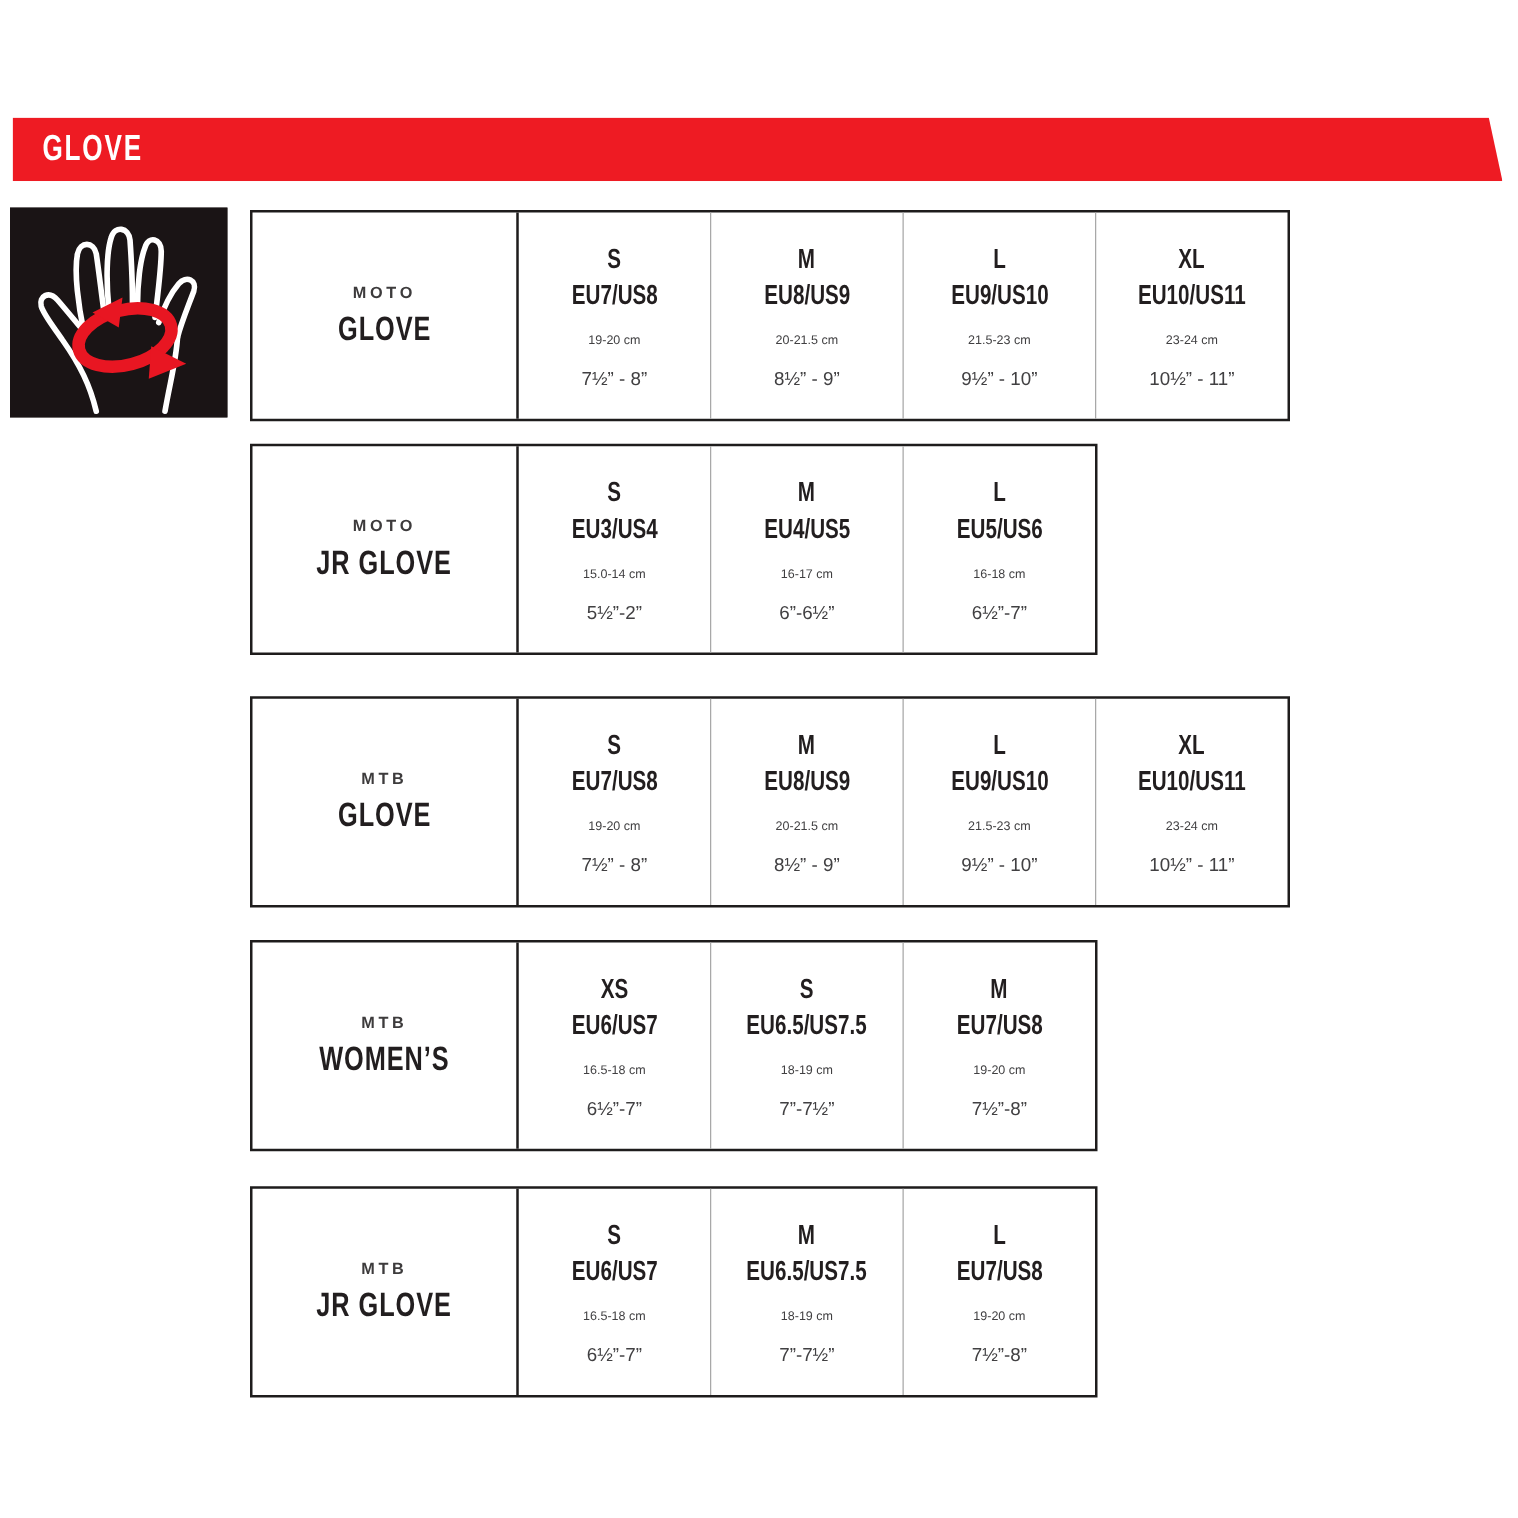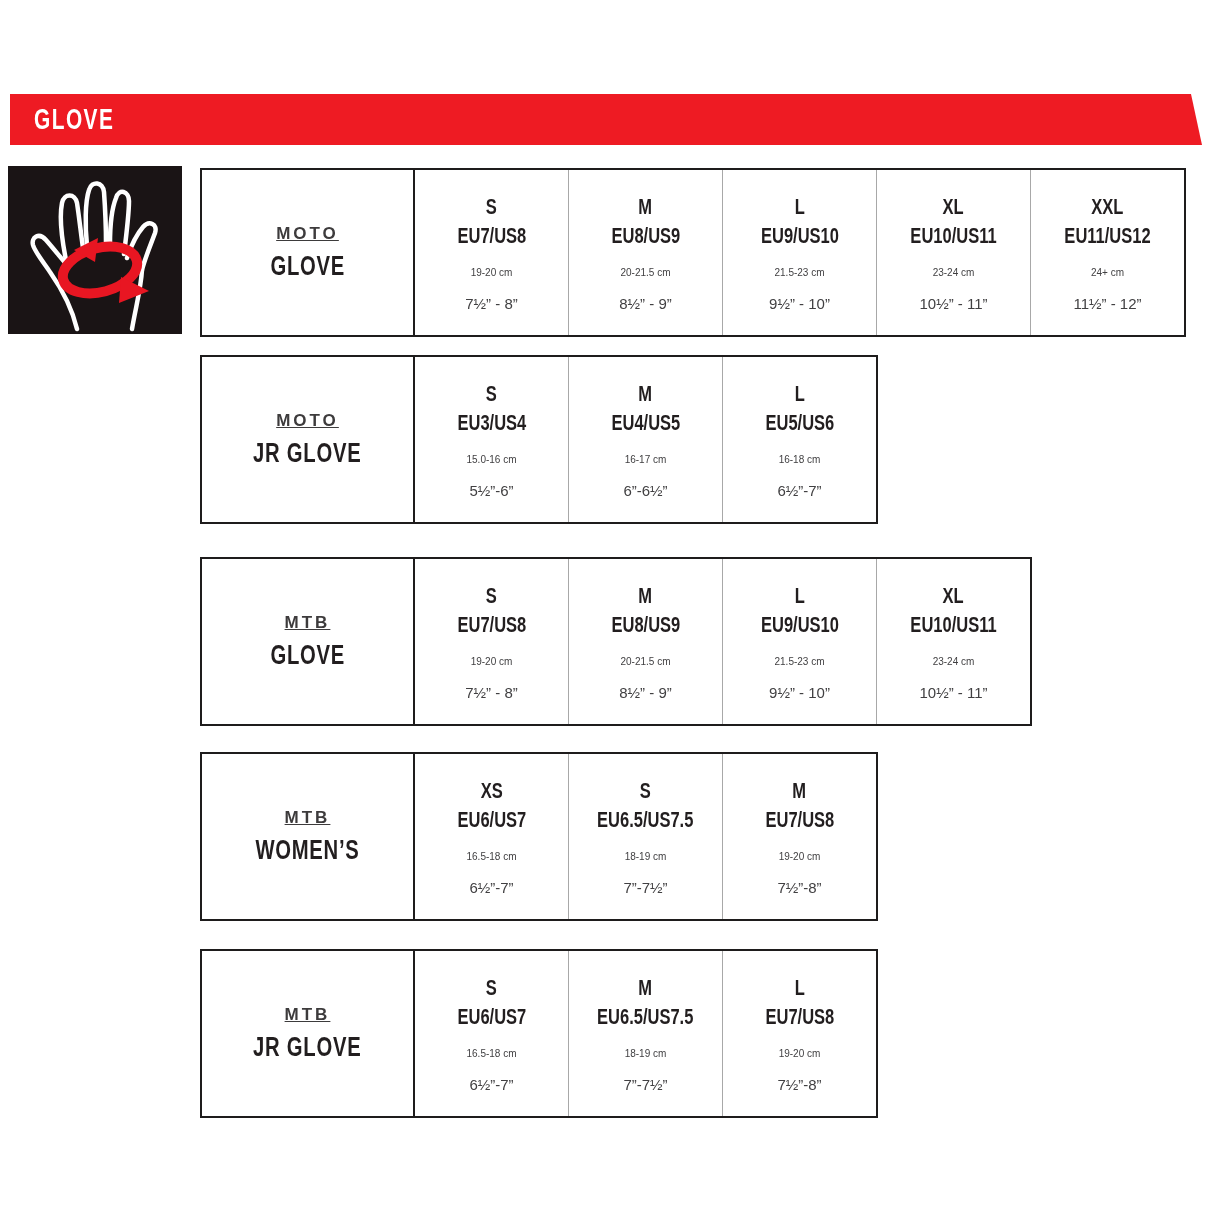--- a/index.html
+++ b/index.html
@@ -24,21 +24,21 @@
 
   
   .size-table{
     position:absolute;left:200px;height:169px;box-sizing:border-box;
     display:inline-flex;background:#fff;border:2px solid #1e1c1c;
   }
   .label-col{
     width:211px;flex:0 0 auto;border-right:2px solid #1e1c1c;
     display:flex;flex-direction:column;align-items:center;justify-content:center;
   }
-  .cat{font-size:17px;font-weight:bold;letter-spacing:3px;color:#3d3b3c;text-decoration:underline;}
+  .cat{font-size:13px;font-weight:bold;letter-spacing:3px;color:#3d3b3c;}
   .name{margin-top:7px;font-size:27px;font-weight:bold;color:#221e1f;letter-spacing:1px;}
   .cond{display:inline-block;transform:scaleX(.75);transform-origin:50% 50%;white-space:nowrap;}
   .cols{display:flex;flex:0 0 auto;}
   .size-col{
     width:153px;flex:0 0 auto;text-align:center;
     display:flex;flex-direction:column;align-items:center;justify-content:center;
   }
   .size-col + .size-col{border-left:1px solid #a8a8a8;}
   .size-line{font-size:22px;font-weight:bold;color:#221e1f;line-height:1.3;}
   .cm{margin-top:17px;font-size:10px;color:#414042;}
@@ -98,39 +98,33 @@
     <div class="size-line"><span class="cond euus-inner">EU9/US10</span></div>
     <div class="cm">21.5-23 cm</div>
     <div class="inch">9½” - 10”</div>
   </div>
           <div class="size-col">
     <div class="size-line"><span class="cond size-inner">XL</span></div>
     <div class="size-line"><span class="cond euus-inner">EU10/US11</span></div>
     <div class="cm">23-24 cm</div>
     <div class="inch">10½” - 11”</div>
   </div>
-          <div class="size-col">
-    <div class="size-line"><span class="cond size-inner">XXL</span></div>
-    <div class="size-line"><span class="cond euus-inner">EU11/US12</span></div>
-    <div class="cm">24+ cm</div>
-    <div class="inch">11½” - 12”</div>
-  </div>
         </div>
   </div>
       <div class="size-table" style="top: 355px;">
     <div class="label-col">
       <div class="cat">MOTO</div>
       <div class="name"><span class="cond name-inner">JR GLOVE</span></div>
     </div>
     <div class="cols">
           <div class="size-col">
     <div class="size-line"><span class="cond size-inner">S</span></div>
     <div class="size-line"><span class="cond euus-inner">EU3/US4</span></div>
-    <div class="cm">15.0-16 cm</div>
-    <div class="inch">5½”-6”</div>
+    <div class="cm">15.0-14 cm</div>
+    <div class="inch">5½”-2”</div>
   </div>
           <div class="size-col">
     <div class="size-line"><span class="cond size-inner">M</span></div>
     <div class="size-line"><span class="cond euus-inner">EU4/US5</span></div>
     <div class="cm">16-17 cm</div>
     <div class="inch">6”-6½”</div>
   </div>
           <div class="size-col">
     <div class="size-line"><span class="cond size-inner">L</span></div>
     <div class="size-line"><span class="cond euus-inner">EU5/US6</span></div>

